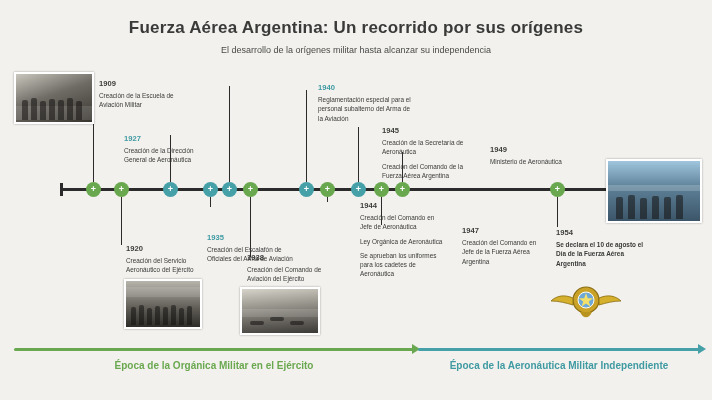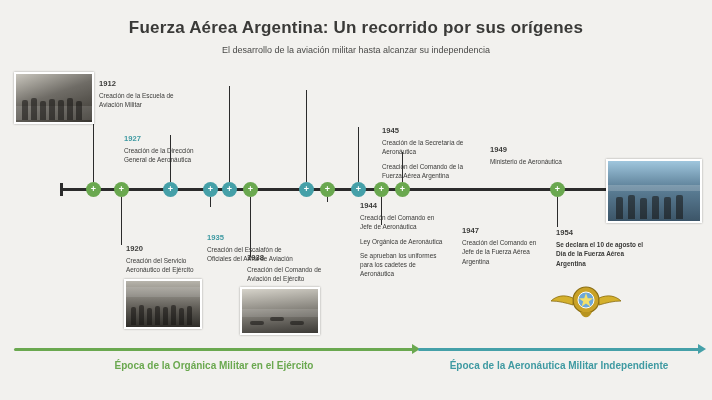--- a/index.html
+++ b/index.html
@@ -161,21 +161,21 @@
   }
   .era-label.green { left: 14px; width: 400px; text-align: center; color: #6aa84f; }
   .era-label.teal  { left: 418px; width: 282px; text-align: center; color: #3f9aa2; }
 </style>
 </head>
 <body>
 
 <div id="canvas">
 
   <div class="title">Fuerza Aérea Argentina: Un recorrido por sus orígenes</div>
-  <div class="subtitle">El desarrollo de la aviación militar hasta alcanzar su independencia</div>
+  <div class="subtitle">El desarrollo de la orígenes militar hasta alcanzar su independencia</div>
 
   <div class="axis"></div>
   <div class="axis-cap" style="left:60px;"></div>
   <div class="axis-cap" style="left:657px;"></div>
 
   <div class="node green" style="left:86px;">+</div>
   <div class="node green" style="left:114px;">+</div>
   <div class="node teal" style="left:163px;">+</div>
   <div class="node teal" style="left:203px;">+</div>
   <div class="node teal" style="left:222px;">+</div>
@@ -245,21 +245,21 @@
       <ellipse cx="36" cy="24" rx="13" ry="13" fill="#c9a227" stroke="#8a6d12" stroke-width="1.2"></ellipse>
       <ellipse cx="36" cy="24" rx="8" ry="8" fill="#6ea8d8" stroke="#ffffff" stroke-width="1"></ellipse>
       <path d="M36 17 l1.8 5.2 5.4 0 -4.4 3.3 1.7 5.3 -4.5-3.3 -4.5 3.3 1.7-5.3 -4.4-3.3 5.4 0 Z" fill="#f3e06a"></path>
       <path d="M23 22 C14 18, 6 20, 1 25 C9 25, 16 27, 23 29 Z" fill="#d4b02c" stroke="#8a6d12" stroke-width=".8"></path>
       <path d="M49 22 C58 18, 66 20, 71 25 C63 25, 56 27, 49 29 Z" fill="#d4b02c" stroke="#8a6d12" stroke-width=".8"></path>
       <path d="M30 36 C33 43, 39 43, 42 36 Z" fill="#b8941f"></path>
     </svg>
   </div>
 
   <div class="event" style="left:99px; top:78px; width:76px;">
-    <span class="yr green">1912</span>
+    <span class="yr green">1909</span>
     <p>Creación de la Escuela de Aviación Militar</p>
   </div>
 
   <div class="event" style="left:126px; top:243px; width:78px;">
     <span class="yr green">1920</span>
     <p>Creación del Servicio Aeronáutico del Ejército</p>
   </div>
 
   <div class="event" style="left:124px; top:133px; width:82px;">
     <span class="yr teal">1927</span>
@@ -270,20 +270,24 @@
     <span class="yr teal">1935</span>
     <p>Creación del Escalafón de Oficiales del Arma de Aviación</p>
   </div>
 
 
   <div class="event" style="left:247px; top:252px; width:82px;">
     <span class="yr green">1938</span>
     <p>Creación del Comando de Aviación del Ejército</p>
   </div>
 
+  <div class="event" style="left:318px; top:82px; width:96px;">
+    <span class="yr teal">1940</span>
+    <p>Reglamentación especial para el personal subalterno del Arma de la Aviación</p>
+  </div>
 
   <div class="event" style="left:360px; top:200px; width:88px;">
     <span class="yr green">1944</span>
     <p>Creación del Comando en Jefe de Aeronáutica</p>
     <p>Ley Orgánica de Aeronáutica</p>
     <p>Se aprueban los uniformes para los cadetes de Aeronáutica</p>
   </div>
 
   <div class="event" style="left:382px; top:125px; width:94px;">
     <span class="yr green">1945</span>

